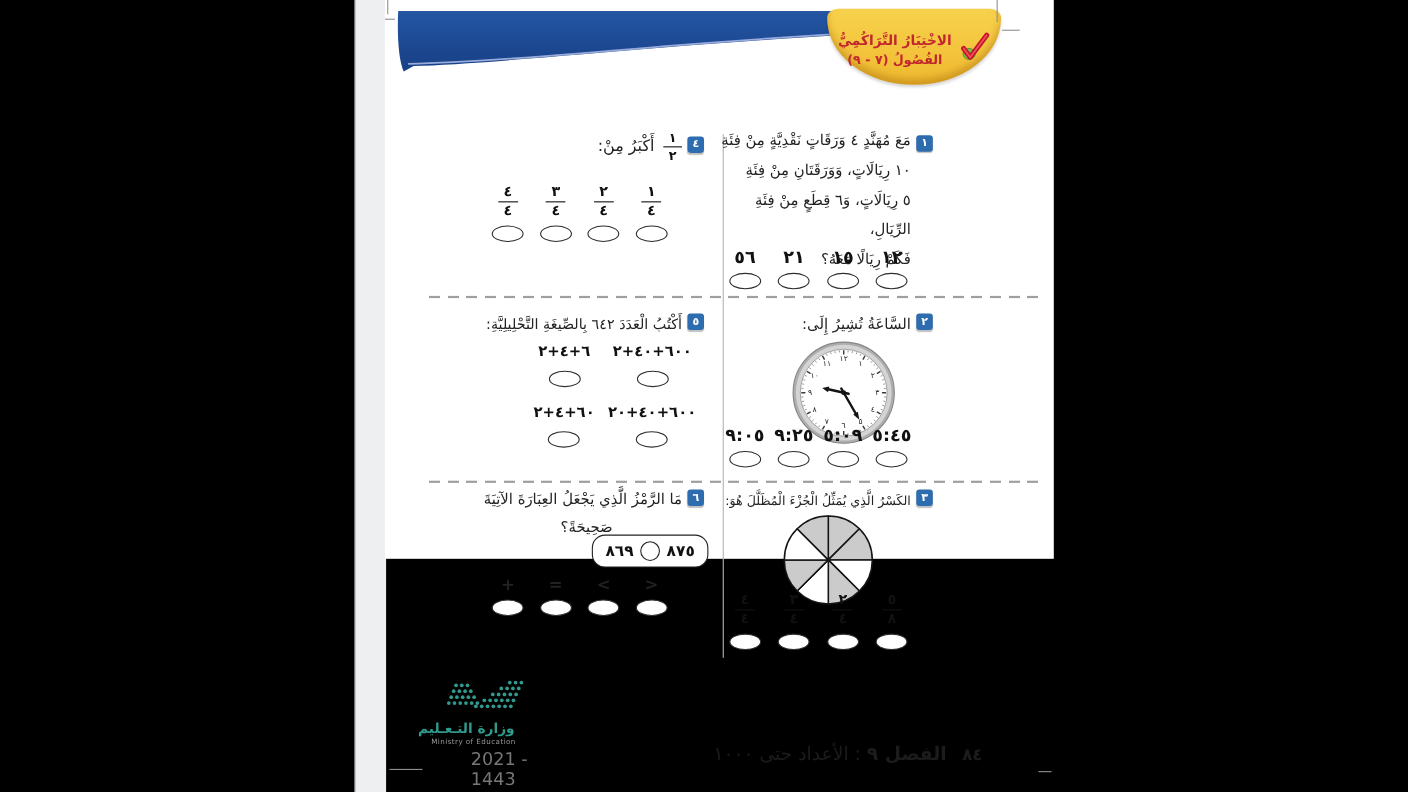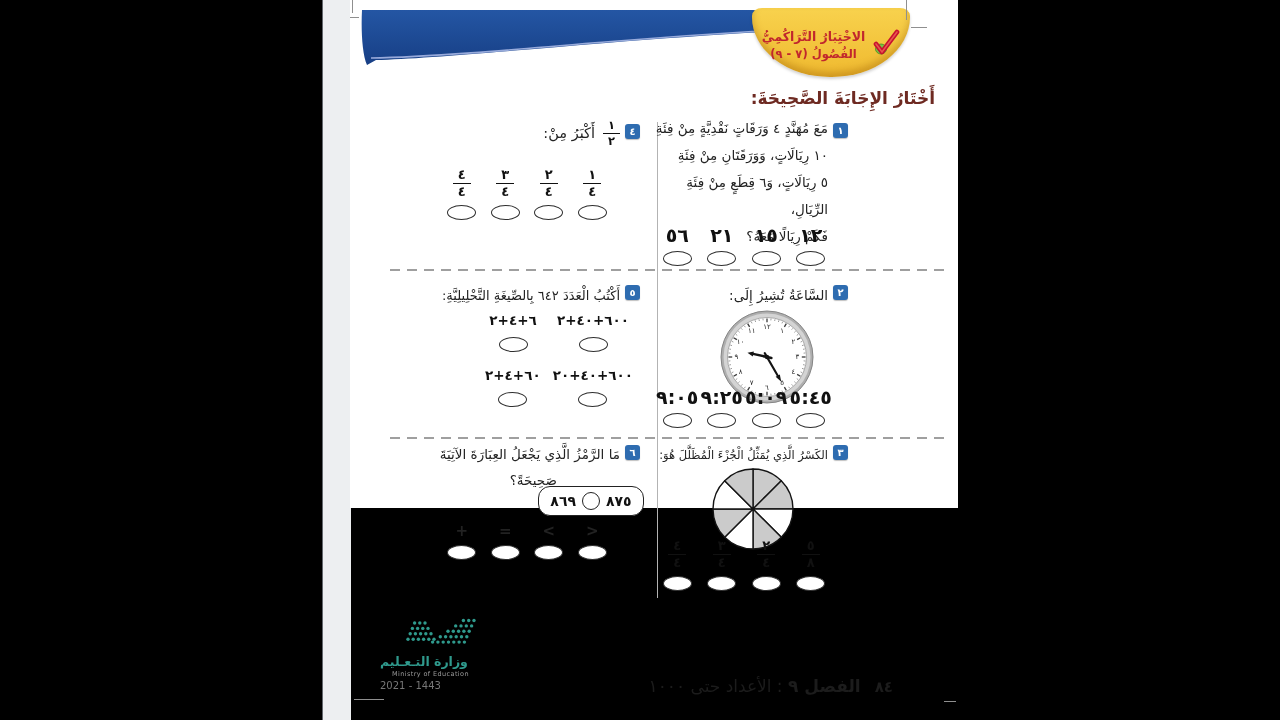--- a/index.html
+++ b/index.html
@@ -21,21 +21,21 @@
   .heading{position:absolute;right:23px;top:88px;font-size:17px;font-weight:bold;color:#6e2a22;direction:rtl;white-space:nowrap;}
   .vdivider{position:absolute;left:307px;top:122px;width:1px;height:476px;background:#b3b3b3;}
   .dashed-sep{position:absolute;left:40px;width:560px;height:1.7px;
               background:repeating-linear-gradient(90deg,#9f9f9f 0 10px,transparent 10px 17px);}
   .qbadge{position:absolute;width:15px;height:15px;background:#2e6cb0;color:#fff;font-size:10px;font-weight:bold;
           display:flex;align-items:center;justify-content:center;border-radius:3px;box-shadow:0 1px 1px rgba(0,0,0,.25);}
   .q-text{position:absolute;direction:rtl;text-align:right;font-size:13.5px;line-height:27px;color:#232323;white-space:nowrap;}
   .q-text.wrap{white-space:normal;}
   .opt-row{position:absolute;display:flex;direction:rtl;}
   .opt-cell{flex:1;display:flex;flex-direction:column;align-items:center;gap:5px;}
-  .opt-num{font-size:19px;font-weight:bold;color:#111;direction:ltr;unicode-bidi:isolate;white-space:nowrap;}
+  .opt-num{font-size:16px;font-weight:bold;color:#111;direction:ltr;unicode-bidi:isolate;white-space:nowrap;}
   .oval{display:inline-block;width:27px;height:13px;border:1.4px solid #2e2e2e;border-radius:50%;background:#fff;}
   .frac{display:inline-flex;flex-direction:column;align-items:center;line-height:1.1;font-weight:bold;font-size:13px;color:#111;}
   .frac .fnum{padding:0 5px 1px;border-bottom:1.6px solid #111;}
   .frac .fden{padding-top:1px;}
   .frac.small{font-size:11.5px;}
   .expr{direction:ltr;unicode-bidi:isolate;font-size:13.5px;font-weight:bold;color:#111;white-space:nowrap;}
   .q4-line{position:absolute;left:130px;top:114px;width:140px;height:38px;display:flex;direction:rtl;
            align-items:center;gap:8px;font-size:14.5px;color:#232323;}
   .expr-box{position:absolute;left:140px;top:486px;width:104px;height:28px;border:1.6px solid #222;border-radius:12px;
             display:flex;align-items:center;justify-content:center;gap:6px;direction:ltr;
@@ -43,21 +43,21 @@
   .expr-circle{width:16px;height:16px;border:1.9px solid #222;border-radius:50%;background:#fff;}
   .sym{font-size:15px;font-weight:bold;color:#222;}
   .clock-svg{position:absolute;left:367px;top:307px;width:100px;height:100px;}
   .parts-svg{position:absolute;left:360px;top:466px;width:86px;height:86px;}
   .q5row{position:absolute;left:123px;width:160px;display:flex;direction:rtl;}
   .q5cell{flex:1;display:flex;flex-direction:column;align-items:center;gap:9px;}
   .logo{position:absolute;left:30px;top:618px;width:120px;direction:ltr;}
   .logo-dots{margin-left:24px;display:block;}
   .logo-ar{font-size:12.5px;font-weight:bold;color:#2f9a8d;margin-top:8px;}
   .logo-en{font-size:6.5px;color:#9a9a9a;letter-spacing:.4px;margin-top:1px;padding-left:12px;}
-  .logo-yr{font-size:10px;color:#777;margin-top:2px;}
+  .logo-yr{font-size:16px;color:#777;margin-top:2px;margin-left:48px;}
   .footer{position:absolute;right:65px;top:676px;direction:rtl;display:flex;align-items:baseline;gap:14px;color:#1c1c1c;}
   .footer .pg{font-size:15px;font-weight:bold;}
   .footer .chap{font-size:17px;}
   .footer .chap .b{font-weight:bold;}
   .crop{position:absolute;background:#8f8f8f;}
 </style>
 </head>
 <body>
 
 <div class="gutter"></div>
@@ -81,21 +81,20 @@
       <ellipse cx="9" cy="20" rx="5.5" ry="5" fill="none" stroke="#4e8a22" stroke-width="0.8"></ellipse>
       <path d="M4,15 L10,23 L25,3" stroke="#c8102e" stroke-width="4.6" fill="none" stroke-linecap="round" stroke-linejoin="round"></path>
       <path d="M4,15 L10,23 L25,3" stroke="#e8564f" stroke-width="1.6" fill="none" stroke-linecap="round"></path>
     </svg>
     <div class="ribbon-text">
       <span class="ribbon-line1">الاخْتِبَارُ التَّرَاكُمِيُّ</span>
       <span class="ribbon-line2">الفُصُولُ (٧ - ٩)</span>
     </div>
   </div>
 
-  <div class="heading">أَخْتَارُ الإِجَابَةَ الصَّحِيحَةَ:</div>
 
   <div class="vdivider"></div>
   <div class="dashed-sep" style="top:269px;"></div>
   <div class="dashed-sep" style="top:437px;"></div>
 
   <div class="qbadge" style="left:483px;top:123px;">١</div>
   <div class="q-text wrap" style="right:130px;top:115px;width:180px;">
     <div>مَعَ مُهَنَّدٍ ٤ وَرَقَاتٍ نَقْدِيَّةٍ مِنْ فِئَةِ</div>
     <div>١٠ رِيَالَاتٍ، وَوَرَقَتَانِ مِنْ فِئَةِ</div>
     <div>٥ رِيَالَاتٍ، وَ٦ قِطَعٍ مِنْ فِئَةِ الرِّيَالِ،</div>

